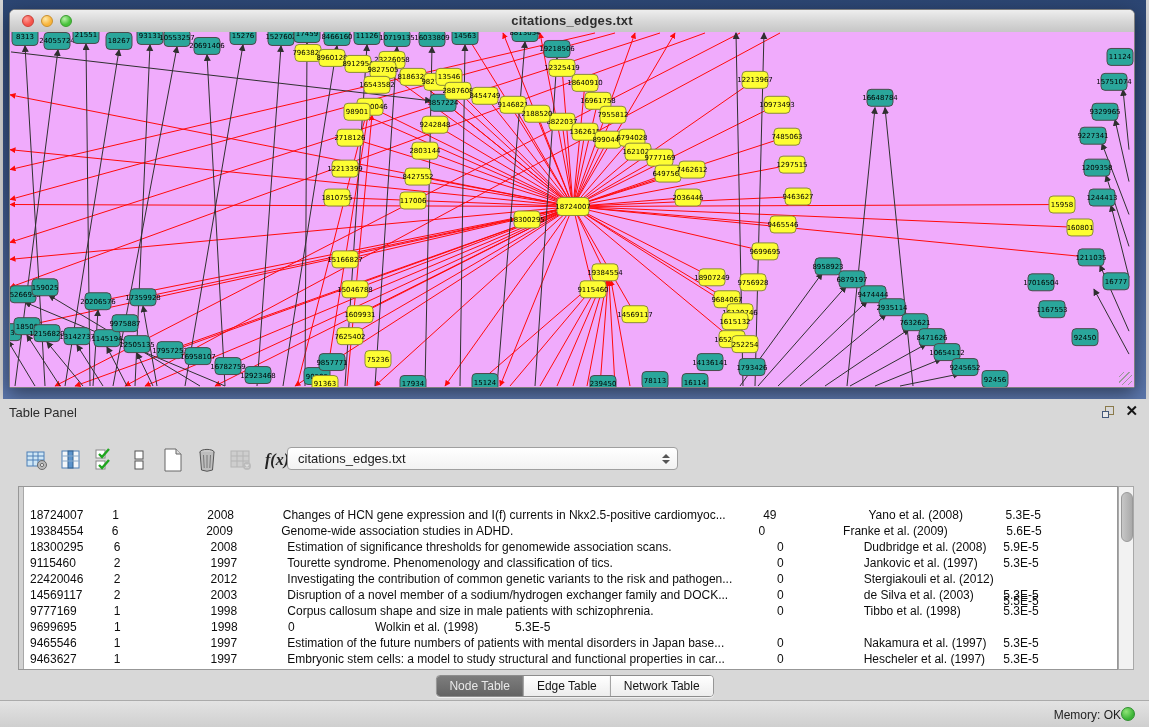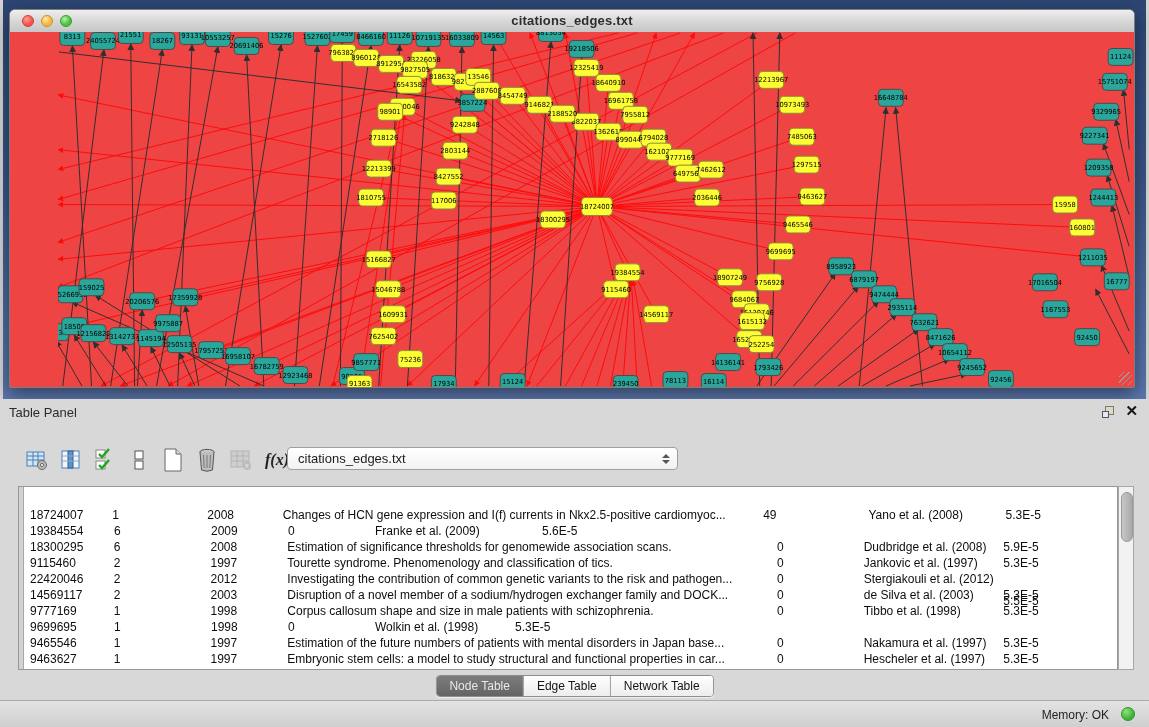--- a/index.html
+++ b/index.html
@@ -27,21 +27,21 @@
   .titlebar .title{
     position:absolute;left:0;right:0;top:3px;text-align:center;
     font-size:13px;font-weight:bold;color:#2e2e2e;letter-spacing:.2px;
   }
   .lights{position:absolute;left:12px;top:5px;display:flex;gap:7px;}
   .light{width:12px;height:12px;border-radius:50%;box-sizing:border-box;}
   .light.red{background:radial-gradient(circle at 35% 30%,#ff9d96,#f5534a 60%);border:1px solid #ca3e37;}
   .light.yellow{background:radial-gradient(circle at 35% 30%,#ffe9a8,#f8b43a 60%);border:1px solid #c98f2d;}
   .light.green{background:radial-gradient(circle at 35% 30%,#b9f0a8,#46c33a 60%);border:1px solid #3a9c2f;}
   .canvas{
-    position:absolute;left:0;top:22px;right:0;bottom:0;background:#ef4444;overflow:hidden;padding-left:48px;
+    position:absolute;left:0;top:22px;right:0;bottom:0;background:#f0abfc;overflow:hidden;
   }
   .canvas svg{display:block;width:100%;height:100%;}
   .resize-grip{
     position:absolute;right:2px;bottom:2px;width:13px;height:13px;
     background:repeating-linear-gradient(135deg,transparent 0 3px,#9a9a9a 3px 4px);
   }
   .g-edge-red{stroke:#ff0a0a;stroke-width:1;fill:none;}
   .g-edge-black{stroke:#2f2f2f;stroke-width:1;fill:none;}
   .g-node-label{font-family:"DejaVu Sans",sans-serif;font-size:7px;fill:#000;text-anchor:middle;}
   
@@ -105,21 +105,21 @@
     font-size:12px;line-height:20px;padding:0 13px;color:#141414;
     background:linear-gradient(180deg,#ffffff,#ededed);border-left:1px solid #9c9c9c;white-space:nowrap;
   }
   .seg:first-child{border-left:none;}
   .seg.active{background:linear-gradient(180deg,#7d7d7d,#646464);color:#e9e9e9;}
   
   .statusbar{
     position:absolute;left:0;top:700px;width:1149px;height:27px;
     background:linear-gradient(180deg,#e3e3e3,#cfcfcf);border-top:1px solid #ababab;box-sizing:border-box;
   }
-  .mem-label{position:absolute;right:40px;top:7px;font-size:12px;color:#1f1f1f;}
+  .mem-label{position:absolute;right:28px;top:7px;font-size:12px;color:#1f1f1f;}
   .mem-dot{
     position:absolute;right:14px;top:6px;width:14px;height:14px;border-radius:50%;
     background:radial-gradient(circle at 35% 30%,#8fe477,#3cb437 65%);border:1px solid #2e8f2e;box-sizing:border-box;
   }
 </style>
 </head>
 <body>
 
 <div class="desktop">
   <div class="gwindow">
@@ -621,20 +621,21 @@
           <div class="td" style="width: 77px;">2008</div>
           <div class="td" style="width: 491px;">Changes of HCN gene expression and I(f) currents in Nkx2.5-positive cardiomyoc...</div>
           <div class="td" style="width: 87px;">49</div>
           <div class="td" style="width: 140px; margin-left: 20px;">Yano et al. (2008)</div>
           <div class="td" style="width: 120px;">5.3E-5</div>
         </div>
         <div class="tr">
           <div class="td" style="width: 84px;">19384554</div>
           <div class="td" style="width: 97px;">6</div>
           <div class="td" style="width: 77px;">2009</div>
+          <div class="td" style="width: 491px;">Genome-wide association studies in ADHD.</div>
           <div class="td" style="width: 87px;">0</div>
           <div class="td" style="width: 140px;">Franke et al. (2009)</div>
           <div class="td" style="width: 120px; margin-left: 27px;">5.6E-5</div>
         </div>
         <div class="tr">
           <div class="td" style="width: 84px;">18300295</div>
           <div class="td" style="width: 97px;">6</div>
           <div class="td" style="width: 77px;">2008</div>
           <div class="td" style="width: 491px;">Estimation of significance thresholds for genomewide association scans.</div>
           <div class="td" style="width: 87px;">0</div>

